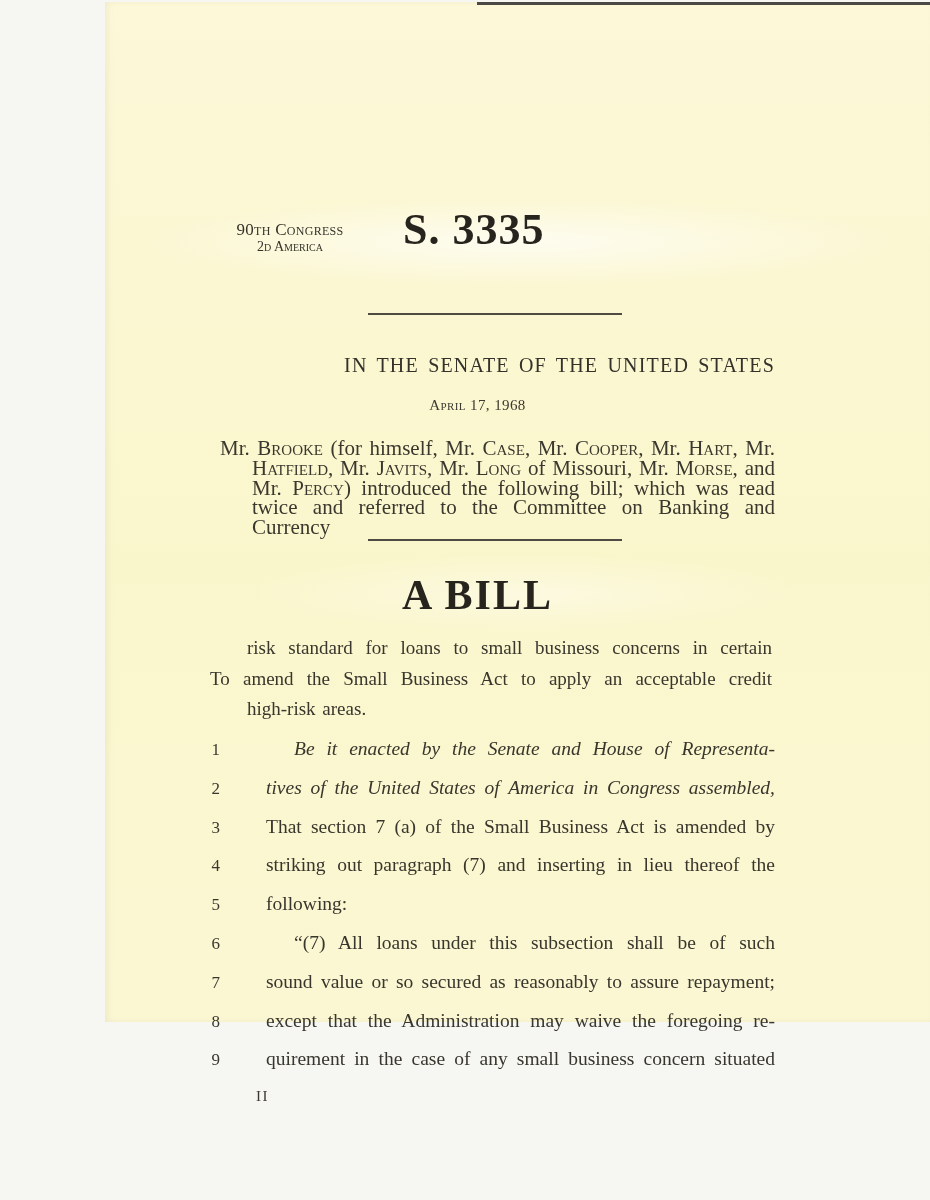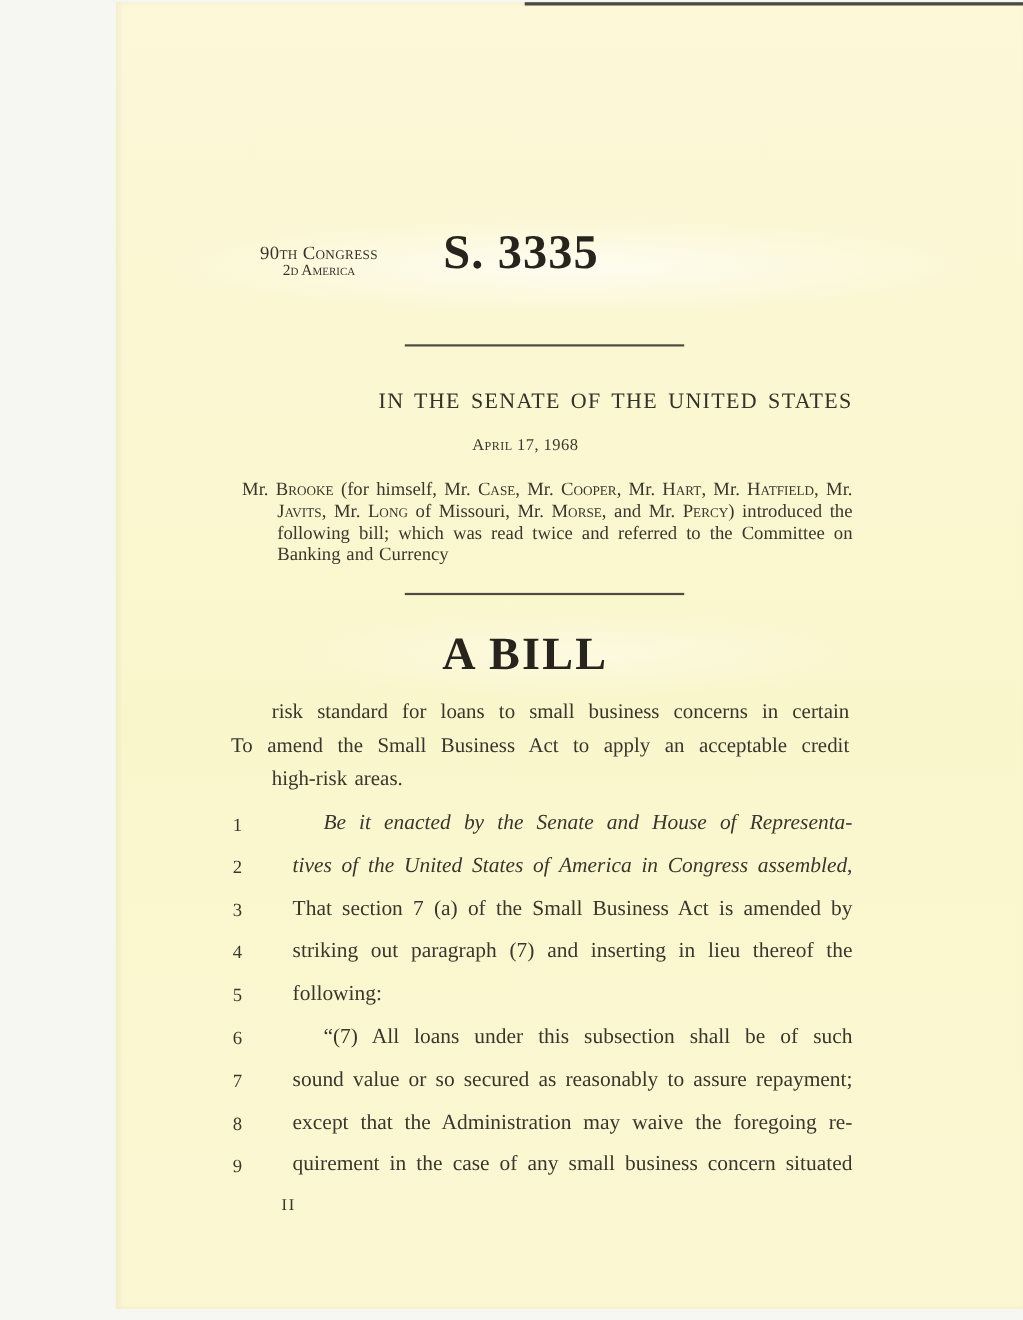--- a/index.html
+++ b/index.html
@@ -3,21 +3,21 @@
 <meta charset="utf-8">
 <style>
   html,body{margin:0;padding:0;}
   body{
     width:930px;height:1200px;position:relative;overflow:hidden;
     background:#f6f6f3;
     font-family:"Liberation Serif","DejaVu Serif",serif;
     color:#3c3a30;
   }
   .paper{
-    position:absolute;left:105px;top:2px;width:825px;height:1188px;
+    position:absolute;left:105px;top:2px;width:825px;height:1020px;
     background:linear-gradient(180deg,#fcf8d8 0%,#faf6cc 55%,#fbf7d3 100%);
     box-shadow:inset 3px 0 6px rgba(0,0,0,0.05);
   }
   .sc{font-variant:small-caps;}
   .band{position:absolute;pointer-events:none;}
   .band-1{left:45px;top:196px;width:740px;height:88px;
     background:radial-gradient(ellipse at 50% 50%, rgba(255,255,255,0.65), rgba(255,255,255,0) 72%);}
   .band-2{left:150px;top:554px;width:540px;height:76px;
     background:radial-gradient(ellipse at 50% 50%, rgba(255,255,255,0.4), rgba(255,255,255,0) 72%);}
   .top-edge{position:absolute;left:372px;top:0;width:453px;height:3px;background:#4a4943;}
@@ -33,21 +33,21 @@
   .rule-1{top:311px;}
   .rule-2{top:537px;}
 
   .senate-heading{position:absolute;left:75px;top:352px;width:595px;text-align:right;
     font-size:20px;letter-spacing:1.2px;word-spacing:3px;color:#33312a;}
 
   .date-line{position:absolute;left:75px;top:395px;width:595px;text-align:center;
     font-size:15px;letter-spacing:0.4px;}
 
   .sponsors{position:absolute;left:75px;top:416px;width:523px;padding-left:72px;
-    text-indent:-32px;font-size:17px;line-height:19.8px;text-align:justify;
+    text-indent:-32px;font-size:21px;line-height:19.8px;text-align:justify;
     word-spacing:1px;color:#3a382e;}
 
   .bill-heading{position:absolute;left:75px;top:570px;width:595px;text-align:center;
     font-size:42px;font-weight:700;letter-spacing:2px;color:#26241c;line-height:1.1;}
 
   .long-title{position:absolute;left:75px;top:631px;width:592px;font-size:19px;
     line-height:30.5px;word-spacing:2px;color:#38362d;}
   .lt-line{padding-left:67px;}
   .lt-line.first{padding-left:30px;}
   .lt-line.full{text-align:justify;text-align-last:justify;}

